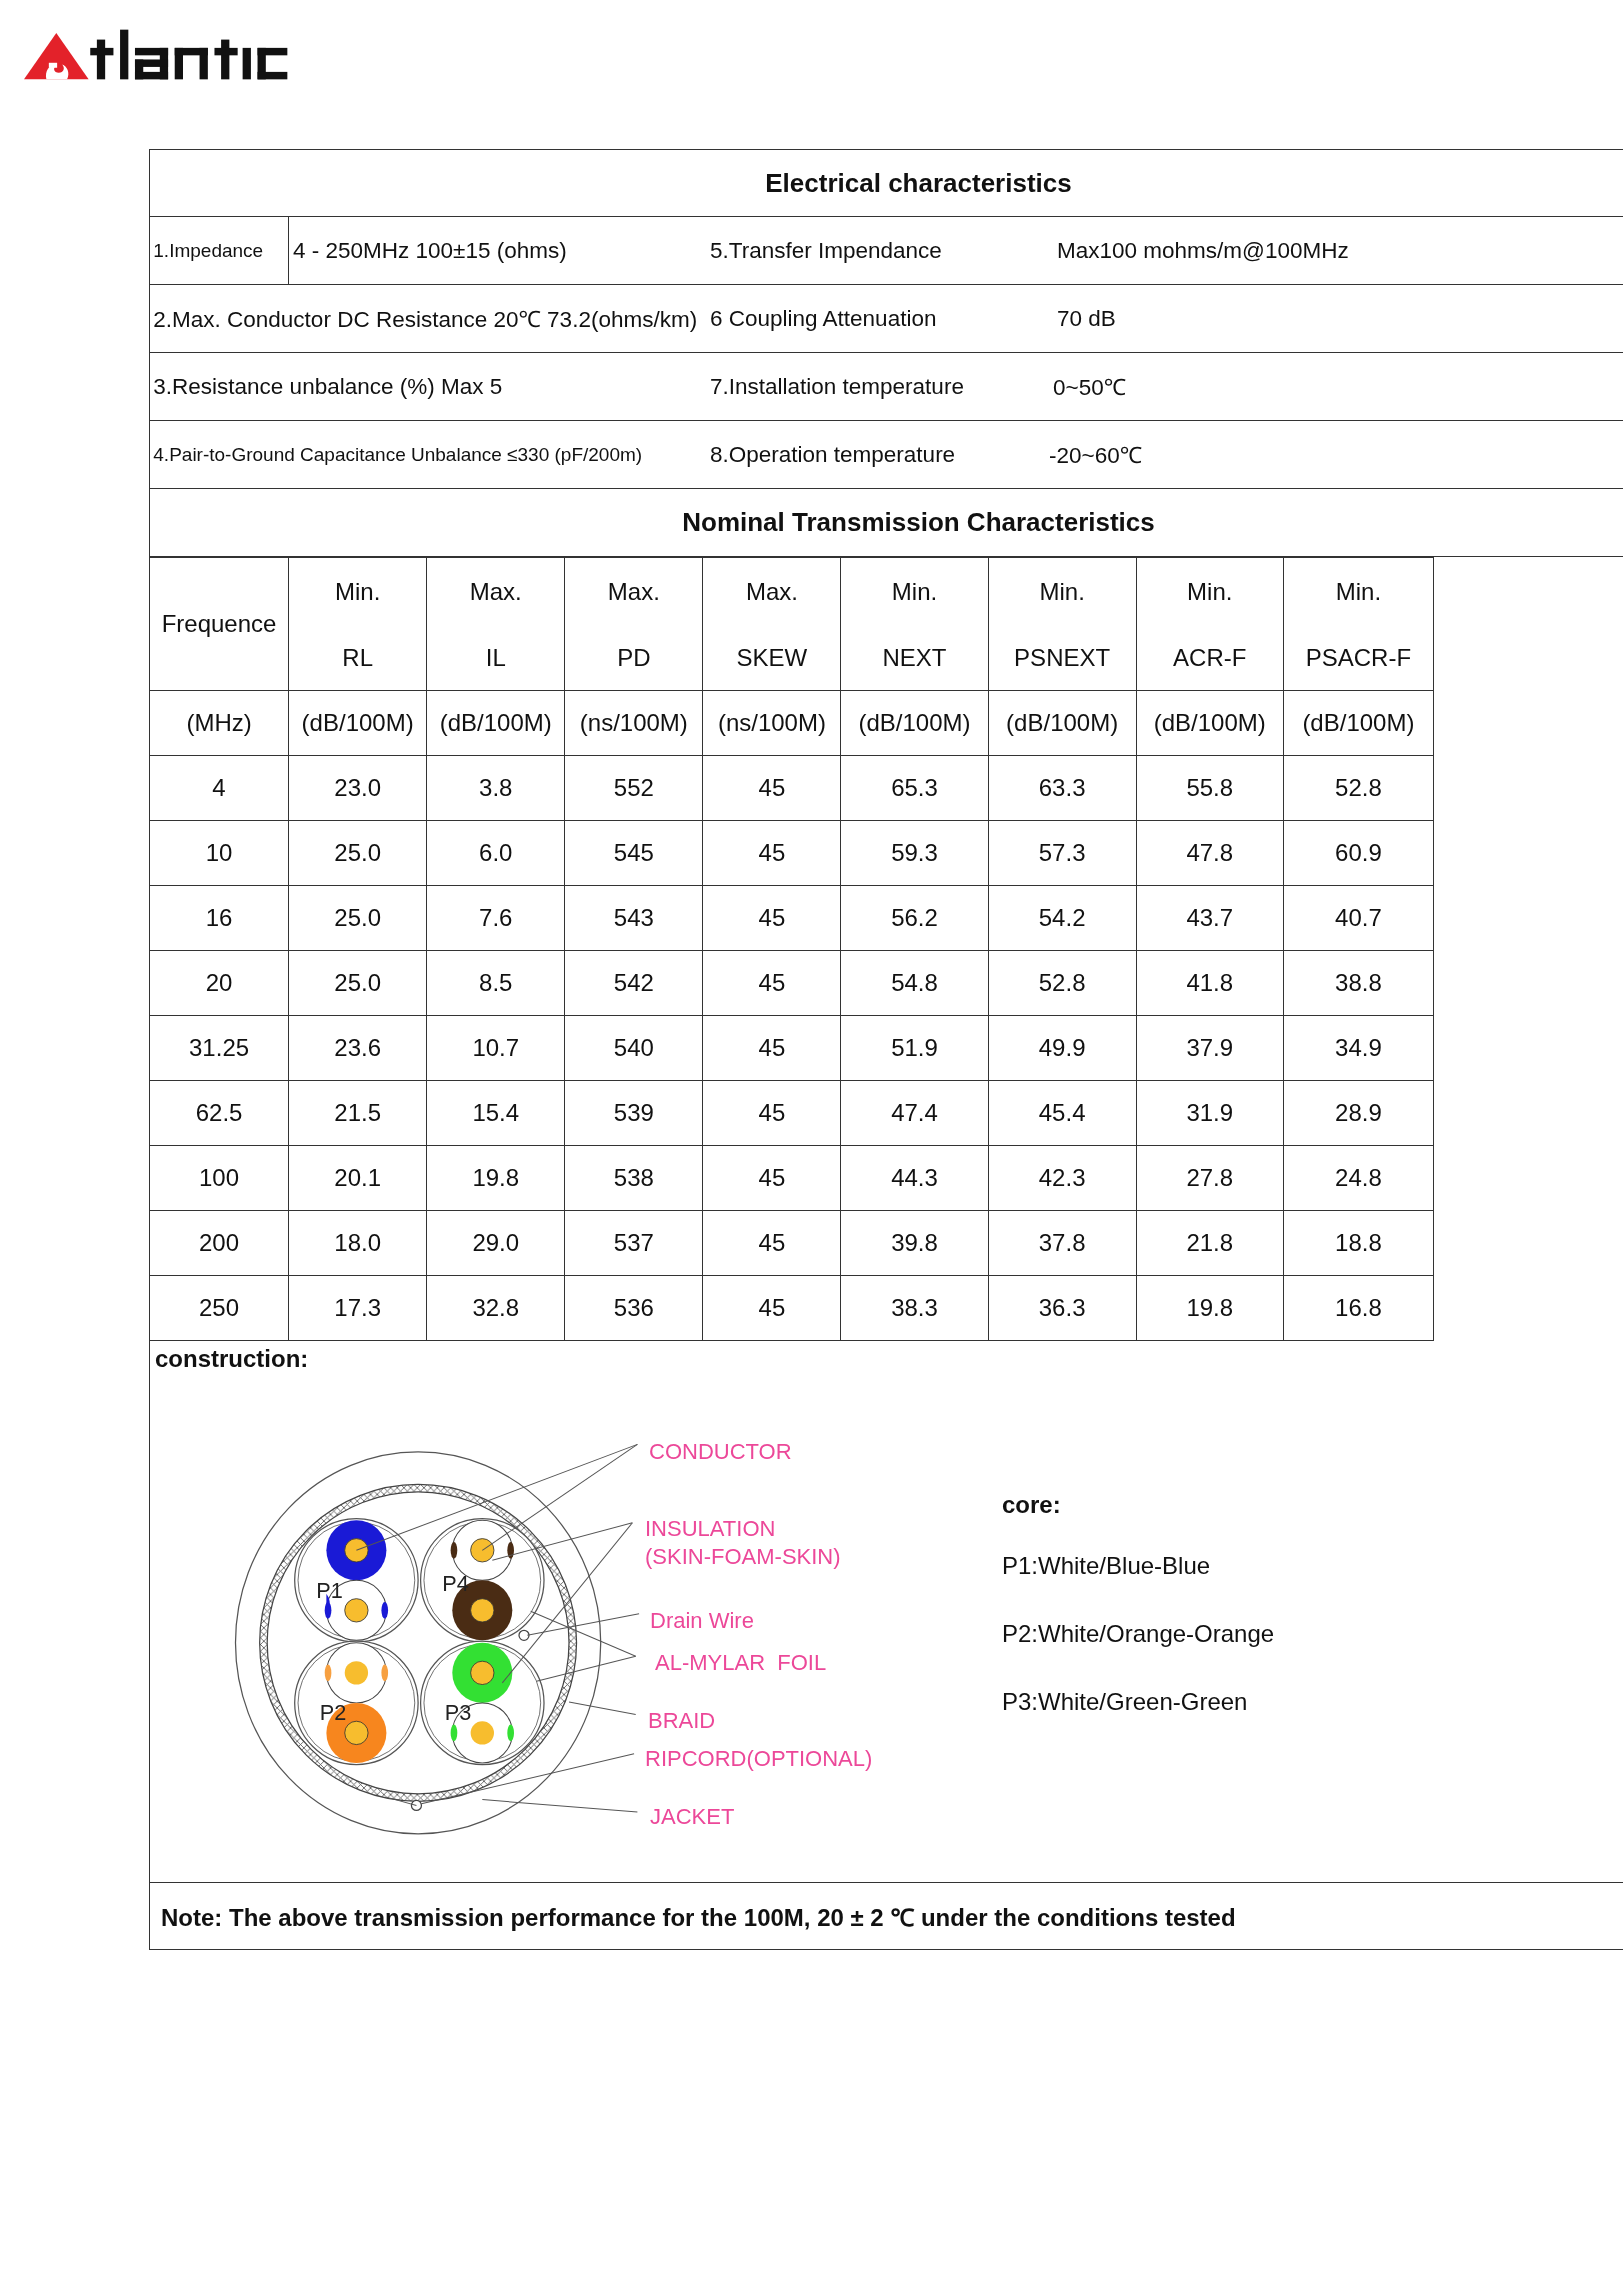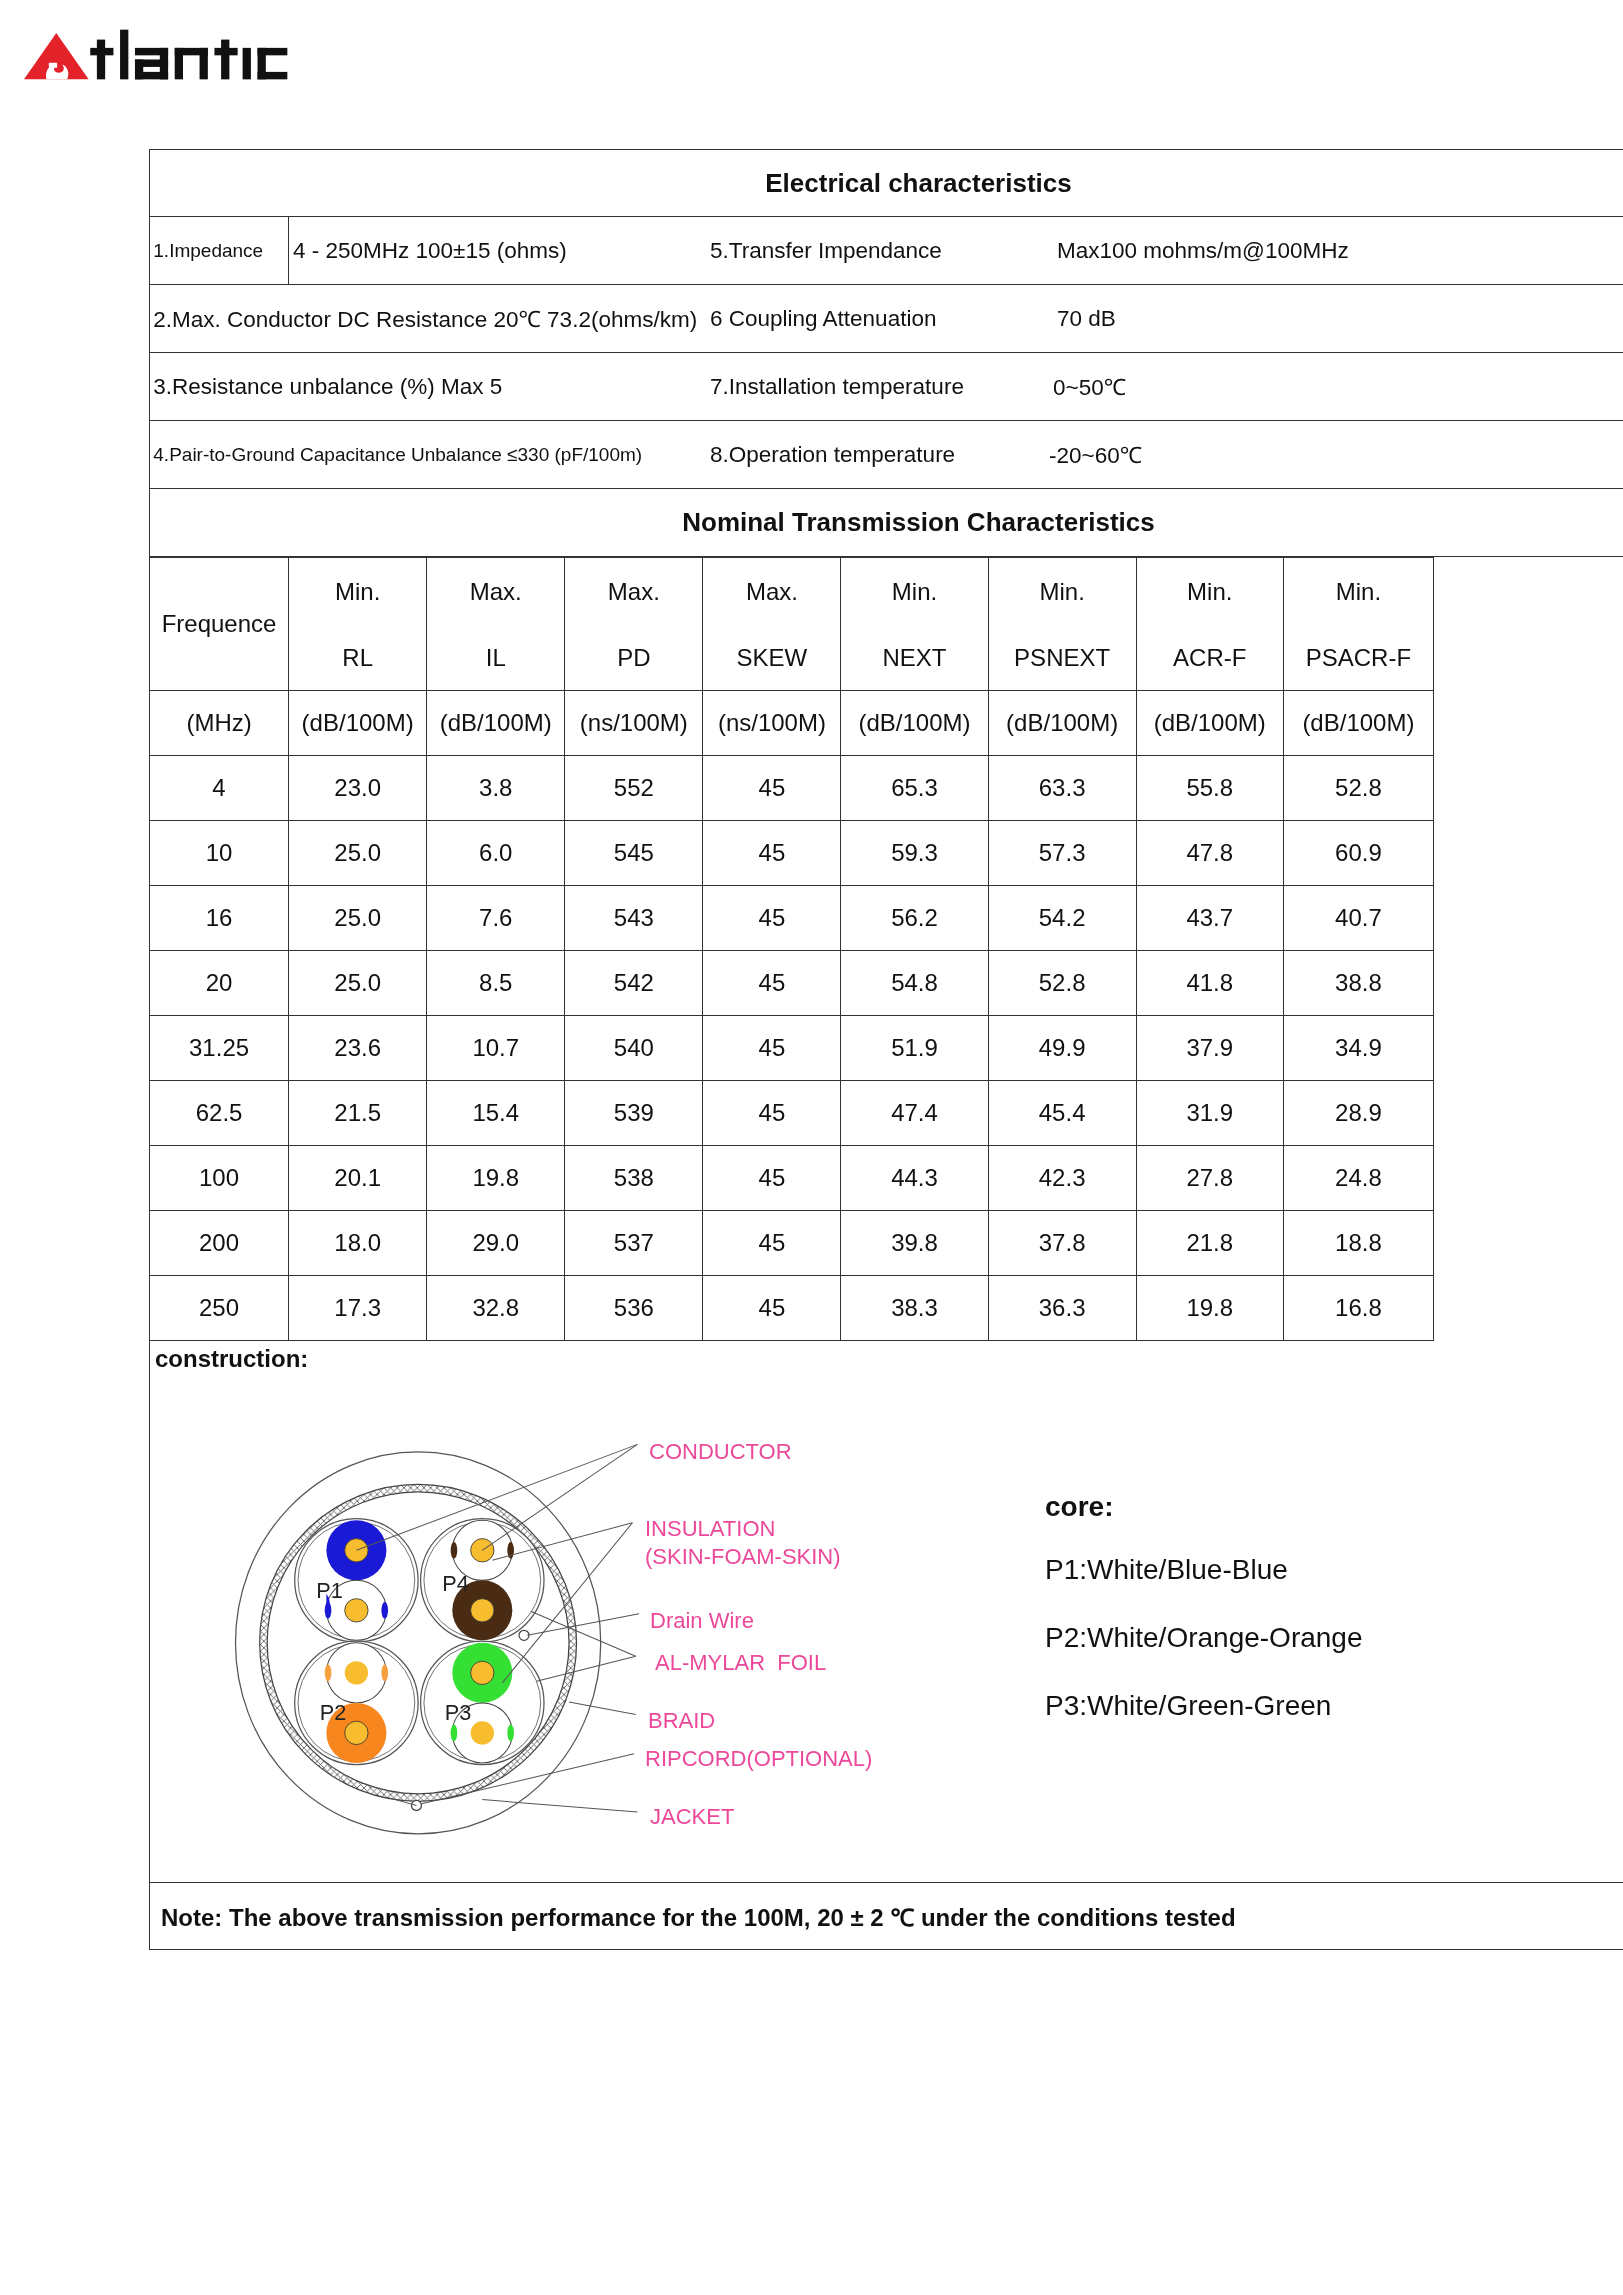--- a/index.html
+++ b/index.html
@@ -17,21 +17,21 @@
   .vdiv { position:absolute; top:0; bottom:0; width:0; border-left:1.7px solid #333; }
   table.tx { border-collapse:collapse; width:1285px; table-layout:fixed; }
   table.tx td { border:1.7px solid #333; text-align:center; vertical-align:middle; font-size:24px;
                 height:64px; padding:0; white-space:nowrap; }
   table.tx tr.hdr td { height:132px; }
   table.tx tr.hdr td .l1 { display:block; height:67px; line-height:67px; }
   table.tx tr.hdr td .l2 { display:block; height:65px; line-height:65px; }
   table.tx td.freqh { font-size:24px; }
   .construction { position:relative; height:542px; border:1.7px solid #333; border-top:none; box-sizing:border-box; }
   .constr-title { position:absolute; left:5px; top:4px; font-weight:bold; font-size:24px; }
-  .core { position:absolute; left:852px; top:150px; font-size:28px;margin-left:43px; }
+  .core { position:absolute; left:852px; top:150px; font-size:24px; }
   .core .core-title { font-weight:bold; margin-bottom:30px; }
   .core .core-item { height:68px; line-height:33px; }
   .diagram { position:absolute; left:0; top:0; width:1285px; height:542px; }
   .lbl { position:absolute; font-size:22px; color:#ec4899; white-space:nowrap; }
   .note { height:67px; border:1.7px solid #333; border-top:none; box-sizing:border-box;
           display:flex; align-items:center; padding-left:11px; font-weight:bold; font-size:24px; }
 </style>
 </head>
 <body>
 
@@ -87,21 +87,21 @@
     <span class="c" style="left:907px;">70 dB</span>
   </div>
 
   <div class="row elec-row">
     <span class="c" style="left:3.3px;">3.Resistance unbalance (%) Max 5</span>
     <span class="c" style="left:560px;">7.Installation temperature</span>
     <span class="c" style="left:903px;">0~50℃</span>
   </div>
 
   <div class="row elec-row">
-    <span class="c small" style="left:3.3px;">4.Pair-to-Ground Capacitance Unbalance ≤330 (pF/100m)</span>
+    <span class="c small" style="left:3.3px;">4.Pair-to-Ground Capacitance Unbalance ≤330 (pF/200m)</span>
     <span class="c" style="left:560px;">8.Operation temperature</span>
     <span class="c" style="left:899px;">-20~60℃</span>
   </div>
 
   <div class="row title-row">
     <span>Nominal Transmission Characteristics</span>
   </div>
 
   <table class="tx">
     <colgroup>

